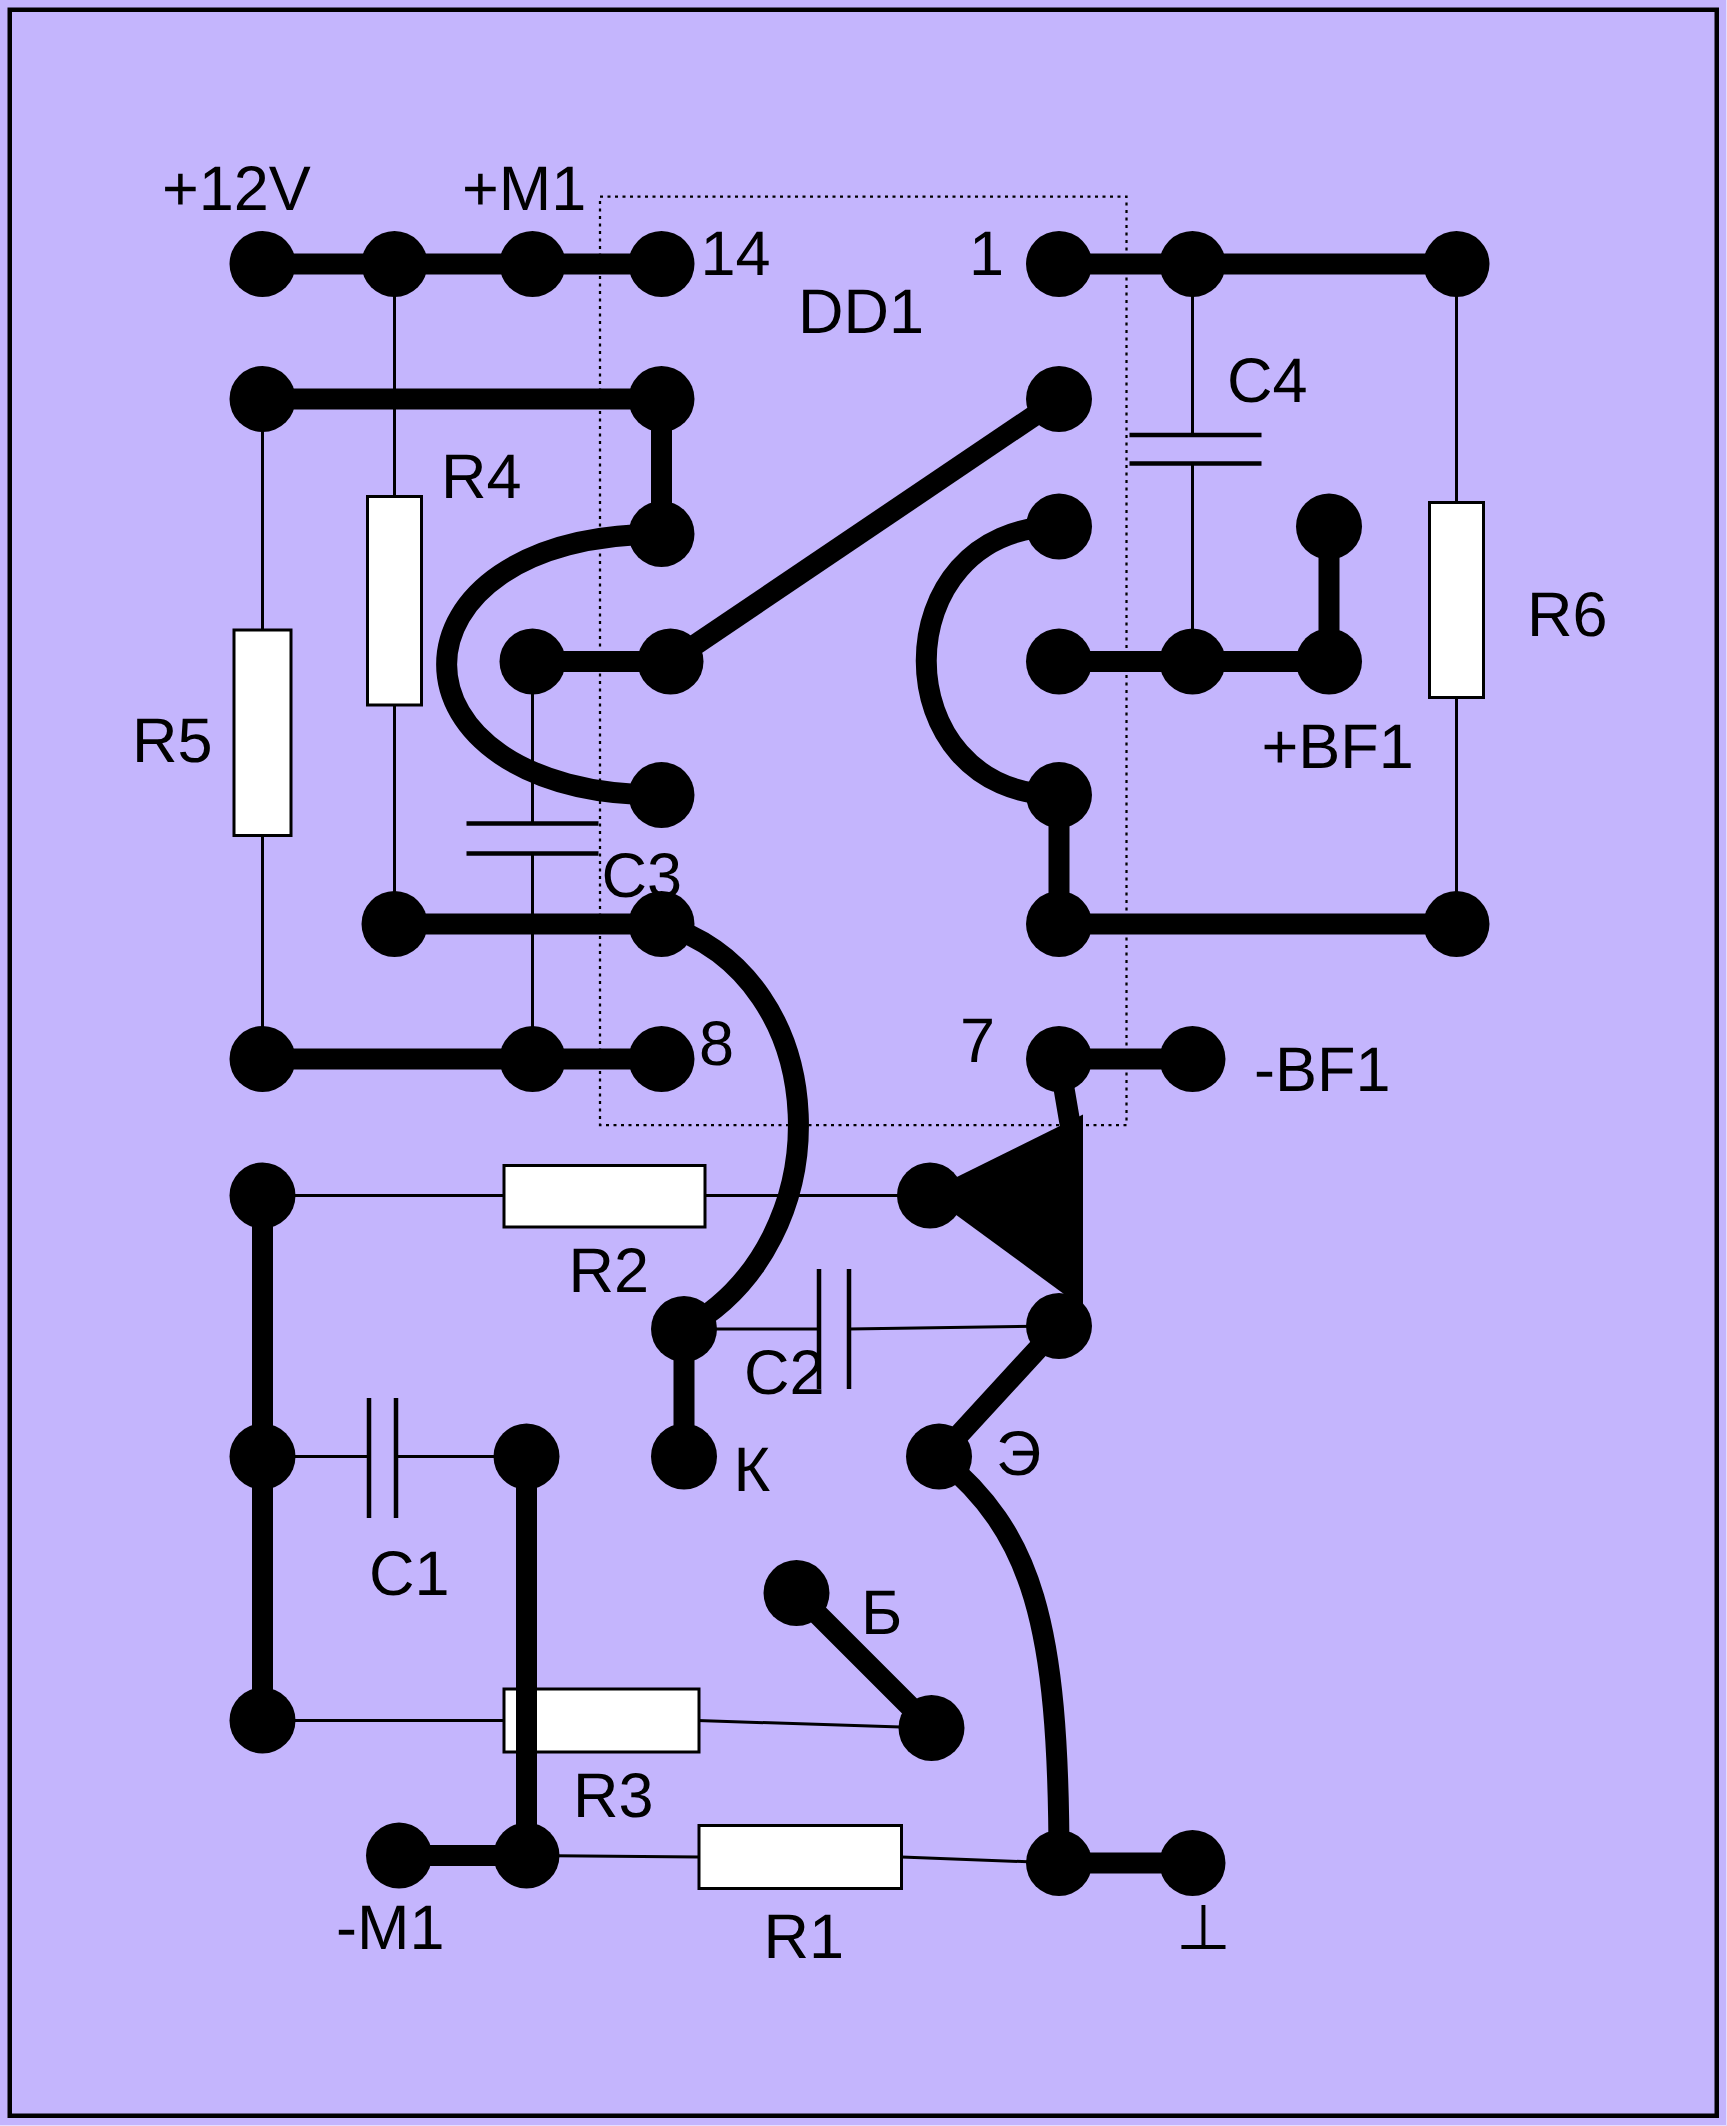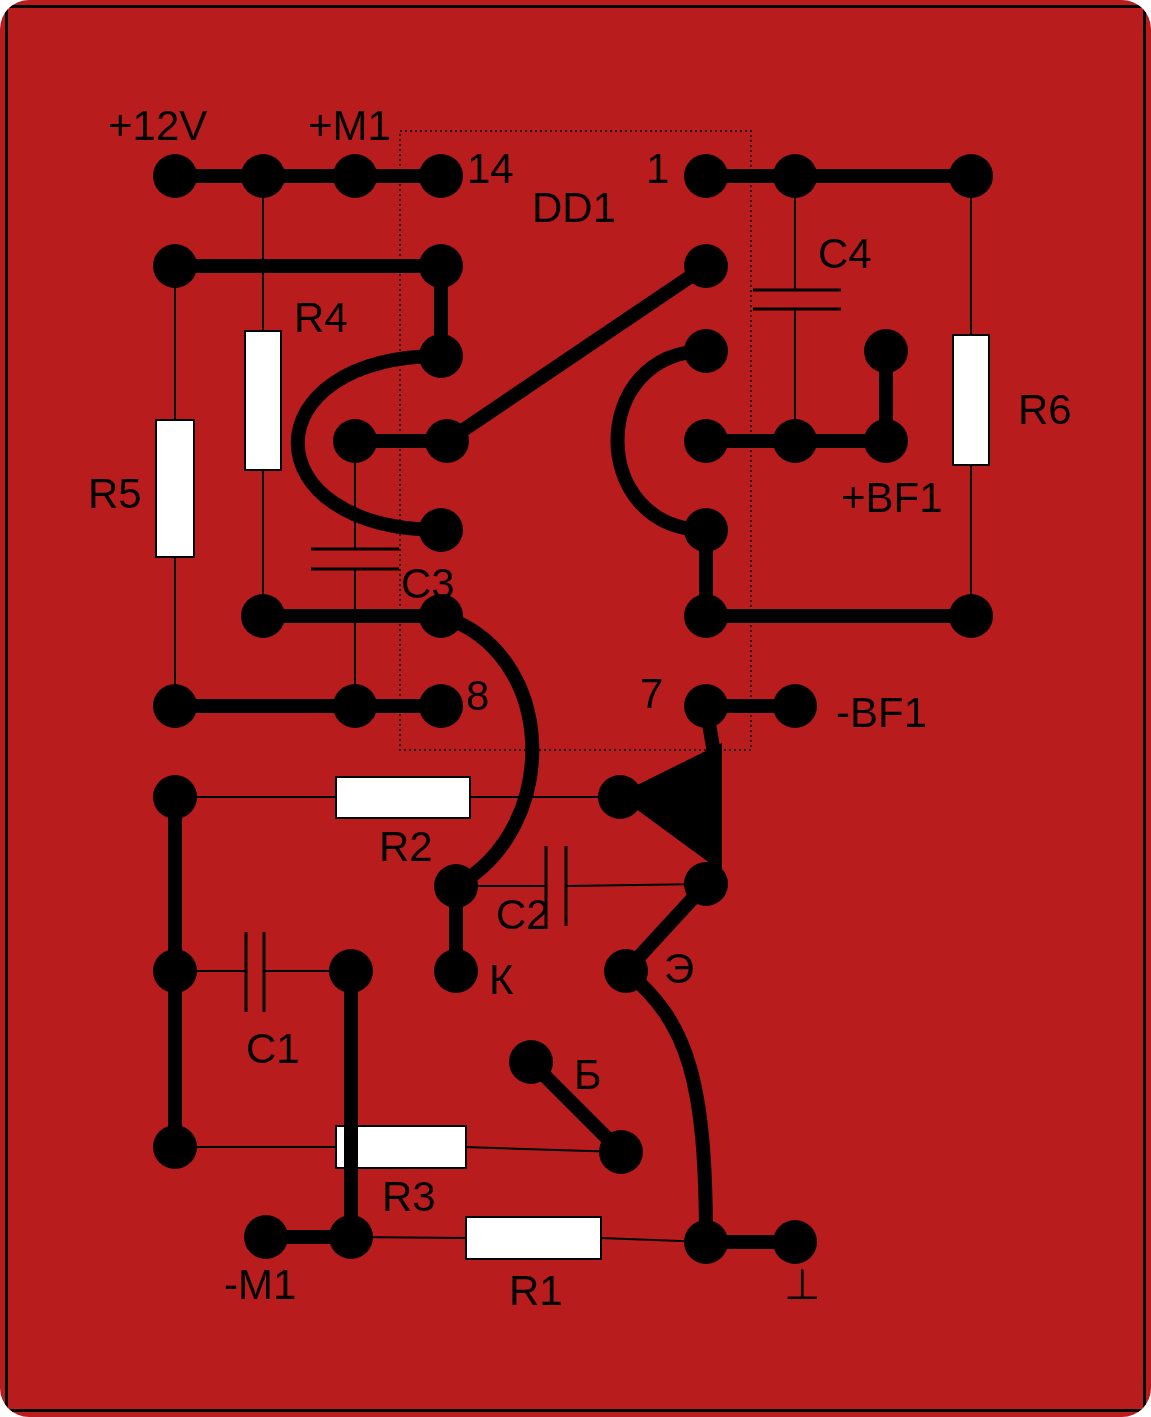--- a/index.html
+++ b/index.html
@@ -4,23 +4,22 @@
 <style>
   html, body {
     margin: 0;
     padding: 0;
     background: #ffffff;
   }
   .canvas {
     position: relative;
     width: 1151px;
     height: 1417px;
-    background: #b91c1c;
+    background: #c4b5fd;
     overflow: hidden;
-    border-radius: 29px;
   }
   svg {
     display: block;
     width: 100%;
     height: 100%;
   }
   text {
     font-family: "Liberation Sans", "DejaVu Sans", sans-serif;
     fill: #000000;
   }

